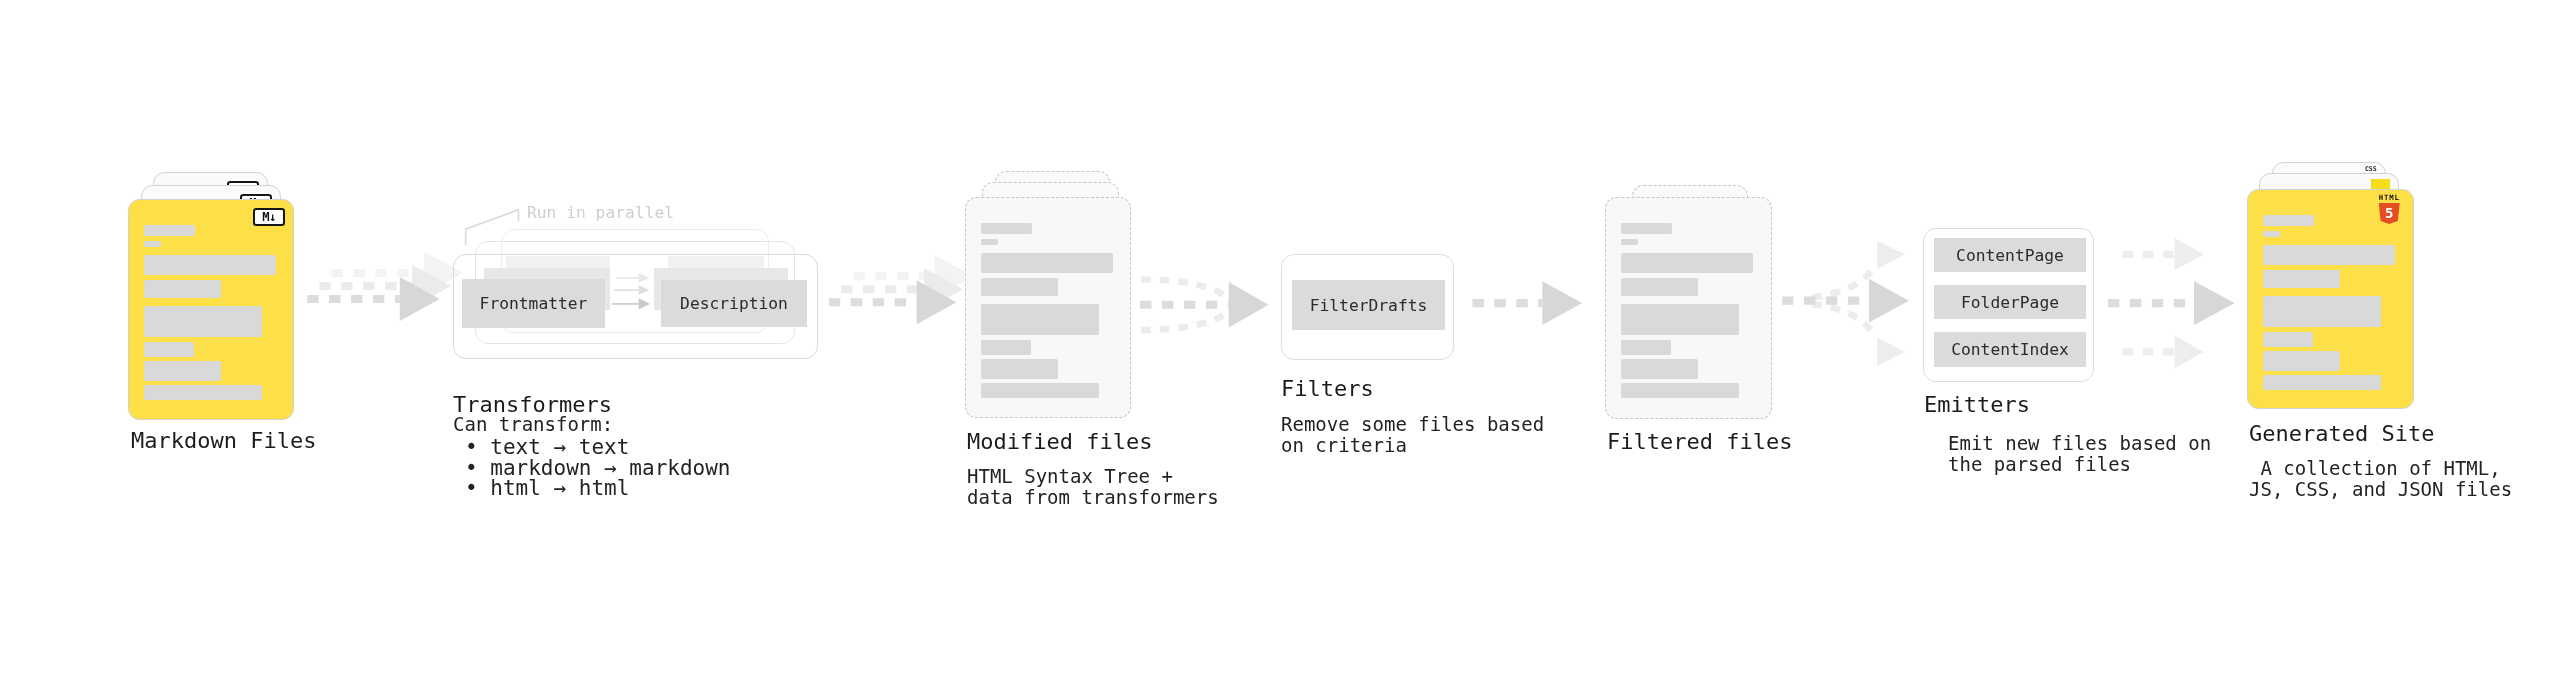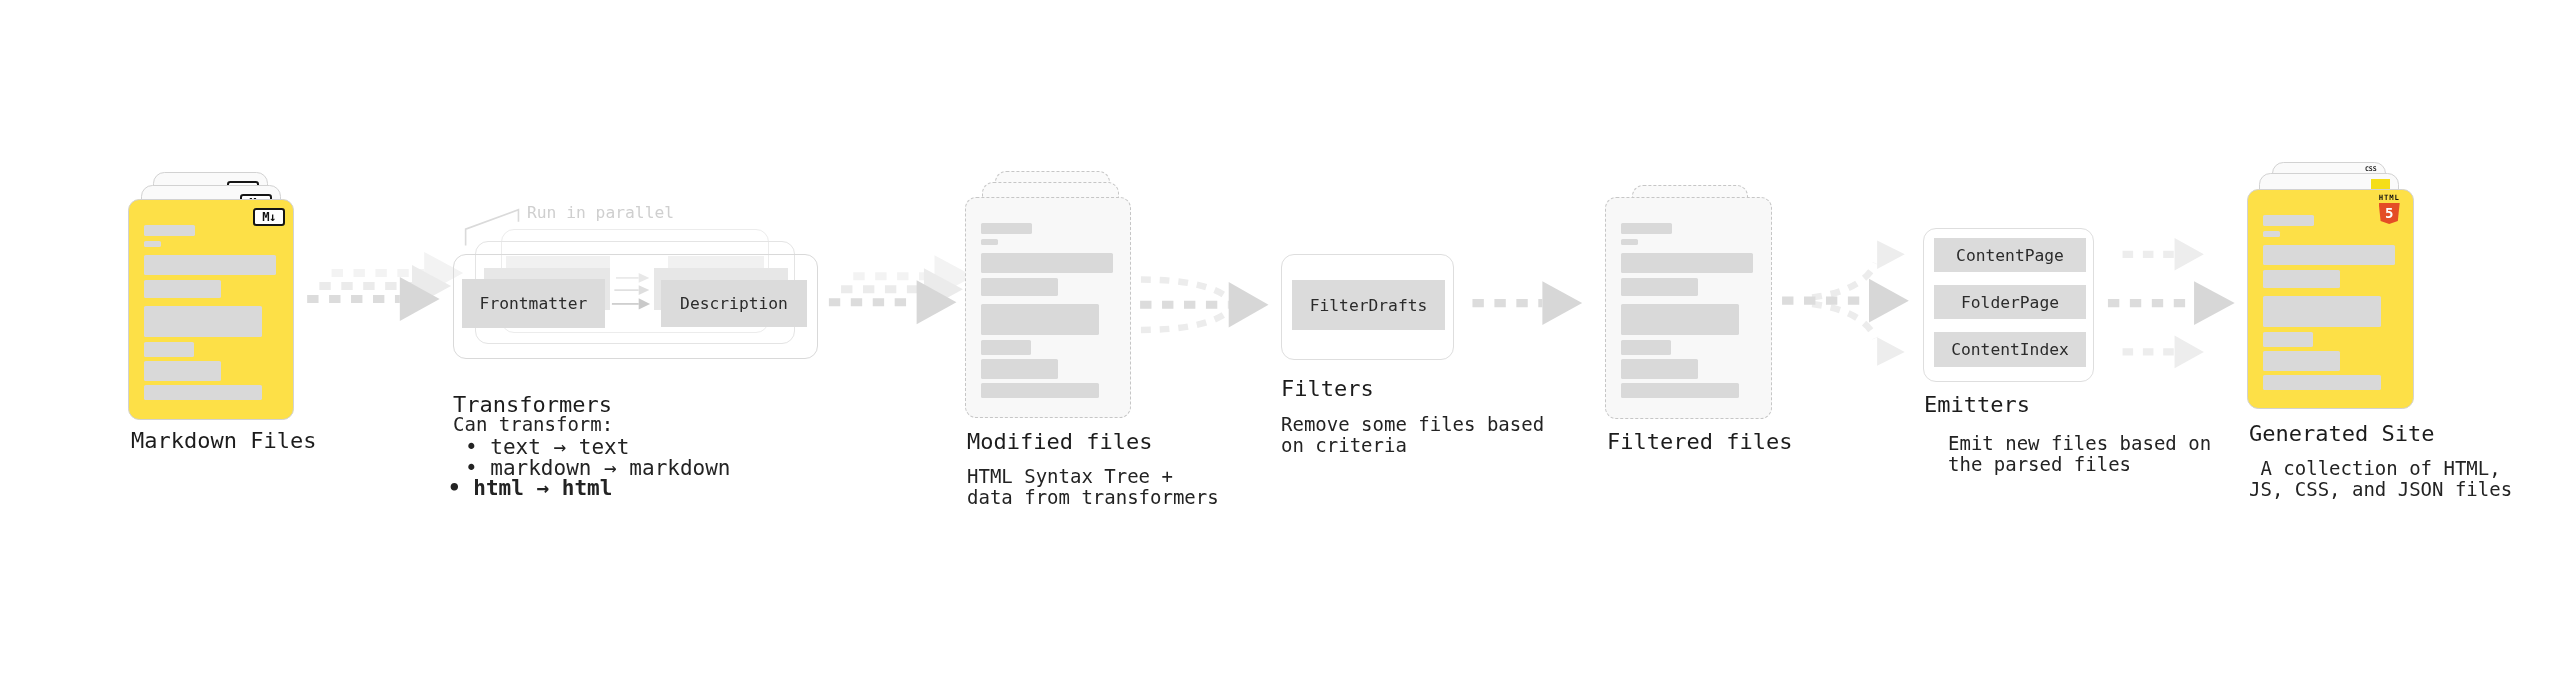--- a/index.html
+++ b/index.html
@@ -154,21 +154,21 @@
     <div class="frame l2" style="left:475px; top:241px; width:320px; height:103px;"></div>
     <div class="chip l2" style="left:484px; top:268px; width:126px; height:42px;"></div>
     <div class="chip l2" style="left:654px; top:268px; width:134px; height:42px;"></div>
     <div class="frame" style="left:453px; top:254px; width:365px; height:105px;"></div>
     <div class="chip" style="left:462px; top:279px; width:143px; height:49px;">Frontmatter</div>
     <div class="chip" style="left:661px; top:280px; width:146px; height:47px;">Description</div>
     <div class="title" style="left:453px; top:393px;">Transformers</div>
     <div class="caption" style="left:453px; top:414px;">Can transform:</div>
     <div class="bullet" style="left:465px; top:437px;">• text → text</div>
     <div class="bullet" style="left:465px; top:458px;">• markdown → markdown</div>
-    <div class="bullet" style="left:448px; top:478px;font-weight:bold;">• html → html</div>
+    <div class="bullet" style="left:465px; top:478px;">• html → html</div>
   </div>
 
   <div>
     <div class="doc dashed backpage" style="left:995px; top:171px; width:115px;"></div>
     <div class="doc dashed backpage" style="left:982px; top:182px; width:137px;"></div>
     <div class="doc dashed" style="left:965px; top:197px;">
       <div>
         <div class="bar b1"></div>
         <div class="bar b2"></div>
         <div class="bar b3"></div>

